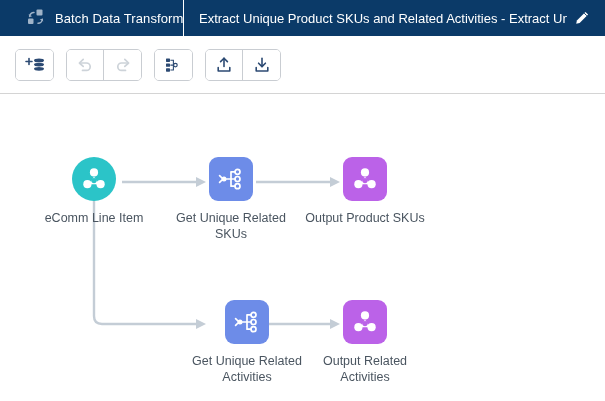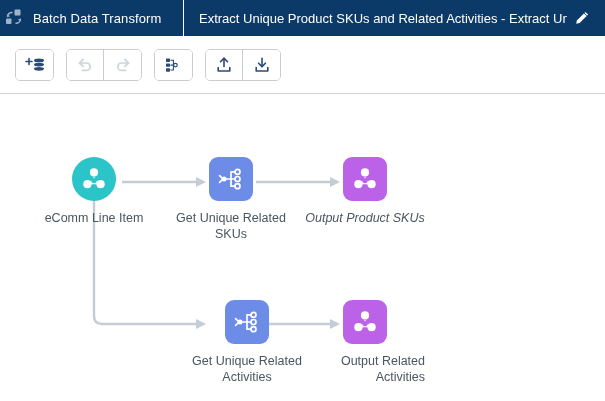--- a/index.html
+++ b/index.html
@@ -18,21 +18,21 @@
     width: 605px;
     height: 36px;
     background: #0b3a68;
     display: flex;
     align-items: center;
   }
   .brand {
     display: flex;
     align-items: center;
     height: 36px;
-    padding-left: 4px;
+    padding-left: 26px;
     width: 183px;
     flex: 0 0 183px;
   }
   .brand-logo {
     width: 20px; height: 20px;
     flex: 0 0 20px;
     margin-right: 9px;
     position: relative;
     display: block;
   }
@@ -287,21 +287,21 @@
         <circle cx="19.5" cy="5.8" r="2.5" fill="none" stroke="#ffffff" stroke-width="1.7"></circle>
         <circle cx="19.5" cy="13" r="2.5" fill="none" stroke="#ffffff" stroke-width="1.7"></circle>
         <circle cx="19.5" cy="20.2" r="2.5" fill="none" stroke="#ffffff" stroke-width="1.7"></circle>
         <path d="M8.5 13 H13 M13 13 V5.8 H17 M13 13 H17 M13 13 V20.2 H17" stroke="#ffffff" stroke-width="1.7" fill="none" stroke-linecap="round" stroke-linejoin="round"></path>
         <path d="M1.6 9.6 L5 13 L1.6 16.4" stroke="#ffffff" stroke-width="1.7" fill="none" stroke-linecap="round" stroke-linejoin="round"></path>
       </svg>
     </div>
     <div class="node-label">Get Unique Related SKUs</div>
   </div>
 
-  <div class="node" style="left:305px; top:62px;font-style:italic;">
+  <div class="node" style="left:305px; top:62px;">
     <div class="node-shape shape-sq-purple">
       <svg width="26" height="26" viewBox="0 0 26 26" aria-hidden="true">
         <circle cx="13" cy="6.4" r="4.1" fill="#ffffff"></circle>
         <circle cx="6.4" cy="18.2" r="4.1" fill="#ffffff"></circle>
         <circle cx="19.6" cy="18.2" r="4.1" fill="#ffffff"></circle>
         <path d="M13 10.5 L8.6 18.2 H17.4 Z" fill="#ffffff"></path>
         <circle cx="13" cy="14.6" r="2.6" fill="#bb62e8"></circle>
       </svg>
     </div>
     <div class="node-label">Output Product SKUs</div>
@@ -314,21 +314,21 @@
         <circle cx="19.5" cy="5.8" r="2.5" fill="none" stroke="#ffffff" stroke-width="1.7"></circle>
         <circle cx="19.5" cy="13" r="2.5" fill="none" stroke="#ffffff" stroke-width="1.7"></circle>
         <circle cx="19.5" cy="20.2" r="2.5" fill="none" stroke="#ffffff" stroke-width="1.7"></circle>
         <path d="M8.5 13 H13 M13 13 V5.8 H17 M13 13 H17 M13 13 V20.2 H17" stroke="#ffffff" stroke-width="1.7" fill="none" stroke-linecap="round" stroke-linejoin="round"></path>
         <path d="M1.6 9.6 L5 13 L1.6 16.4" stroke="#ffffff" stroke-width="1.7" fill="none" stroke-linecap="round" stroke-linejoin="round"></path>
       </svg>
     </div>
     <div class="node-label">Get Unique Related Activities</div>
   </div>
 
-  <div class="node" style="left:305px; top:205px;text-align:right;">
+  <div class="node" style="left:305px; top:205px;">
     <div class="node-shape shape-sq-purple">
       <svg width="26" height="26" viewBox="0 0 26 26" aria-hidden="true">
         <circle cx="13" cy="6.4" r="4.1" fill="#ffffff"></circle>
         <circle cx="6.4" cy="18.2" r="4.1" fill="#ffffff"></circle>
         <circle cx="19.6" cy="18.2" r="4.1" fill="#ffffff"></circle>
         <path d="M13 10.5 L8.6 18.2 H17.4 Z" fill="#ffffff"></path>
         <circle cx="13" cy="14.6" r="2.6" fill="#bb62e8"></circle>
       </svg>
     </div>
     <div class="node-label">Output Related Activities</div>

